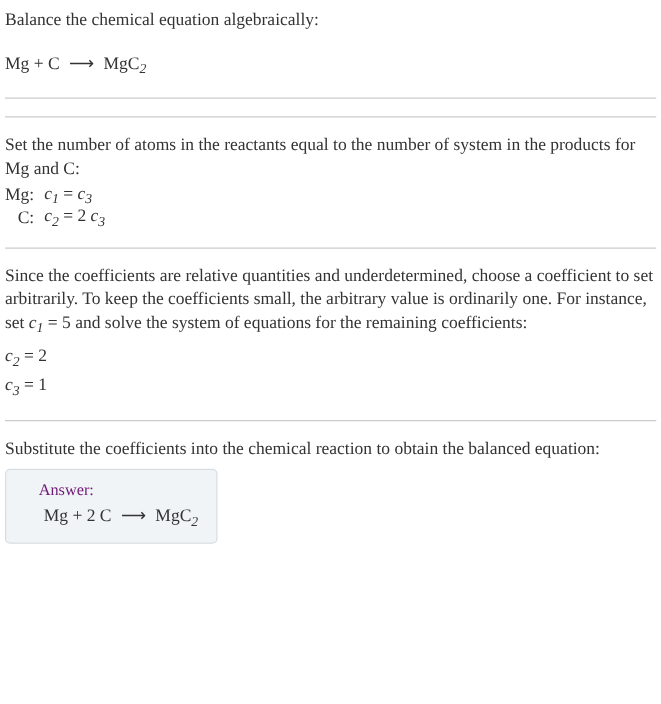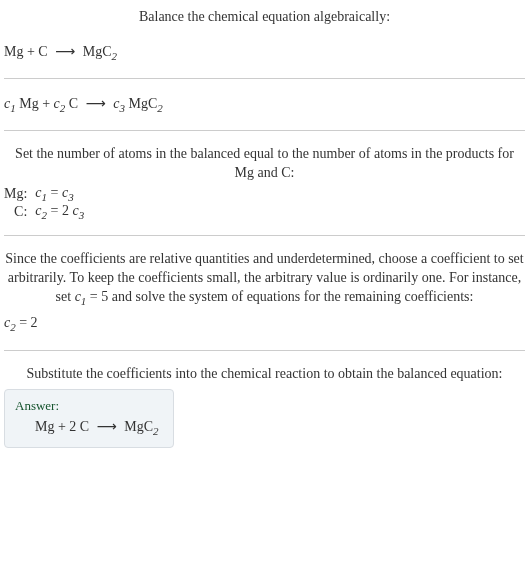--- a/index.html
+++ b/index.html
@@ -63,54 +63,51 @@
     }
     .answer-box {
       display: inline-block;
       background: #f0f4f7;
       border: 1px solid #d8dde2;
       border-radius: 4px;
       padding: 8px 14px 10px 10px;
       margin-top: 6px;
     }
     .answer-label {
-      color: #14532d;
+      color: #701a75;
       font-size: 13px;
       margin-bottom: 4px;
+      margin-left: 16px;
     }
     .answer-eq {
       padding-left: 20px;
     }
     .para {
       line-height: 1.35;
-      text-align: center;
     }
   </style>
 </head>
 <body>
 
 <div class="section">
   <div class="para">Balance the chemical equation algebraically:</div>
   <div class="eq-line">
     <span>Mg</span><span> + </span><span>C</span><span class="arrow"> ⟶ </span><span>MgC</span><span class="sub">2</span>
   </div>
 </div>
 
 <hr class="divider">
 
 <div class="section">
-  <div class="eq-line">
-    <span class="coef">c</span><span class="sub">1</span><span> Mg</span><span> + </span><span class="coef">c</span><span class="sub">2</span><span> C</span><span class="arrow"> ⟶ </span><span class="coef">c</span><span class="sub">3</span><span> MgC</span><span class="sub">2</span>
-  </div>
 </div>
 
 <hr class="divider">
 
 <div class="section">
-  <div class="para">Set the number of atoms in the balanced equal to the number of atoms in the products for Mg and C:</div>
+  <div class="para">Set the number of atoms in the reactants equal to the number of system in the products for Mg and C:</div>
   <div class="table">
     <div class="row">
       <div class="cell-label">Mg:</div>
       <div class="cell-eq">
         <span class="coef">c</span><span class="sub">1</span><span> = </span><span class="coef">c</span><span class="sub">3</span>
       </div>
     </div>
     <div class="row">
       <div class="cell-label">C:</div>
       <div class="cell-eq">
@@ -121,20 +118,21 @@
 </div>
 
 <hr class="divider">
 
 <div class="section">
   <div class="para">
     <span>Since the coefficients are relative quantities and underdetermined, choose a coefficient to set arbitrarily. To keep the coefficients small, the arbitrary value is ordinarily one. For instance, set </span><span class="coef">c</span><span class="sub">1</span><span> = 5 and solve the system of equations for the remaining coefficients:</span>
   </div>
   <div class="solved">
     <div><span class="coef">c</span><span class="sub">2</span><span> = 2</span></div>
+    <div><span class="coef">c</span><span class="sub">3</span><span> = 1</span></div>
   </div>
 </div>
 
 <hr class="divider">
 
 <div class="section">
   <div class="para">Substitute the coefficients into the chemical reaction to obtain the balanced equation:</div>
   <div class="answer-box">
     <div class="answer-label">Answer:</div>
     <div class="answer-eq">

